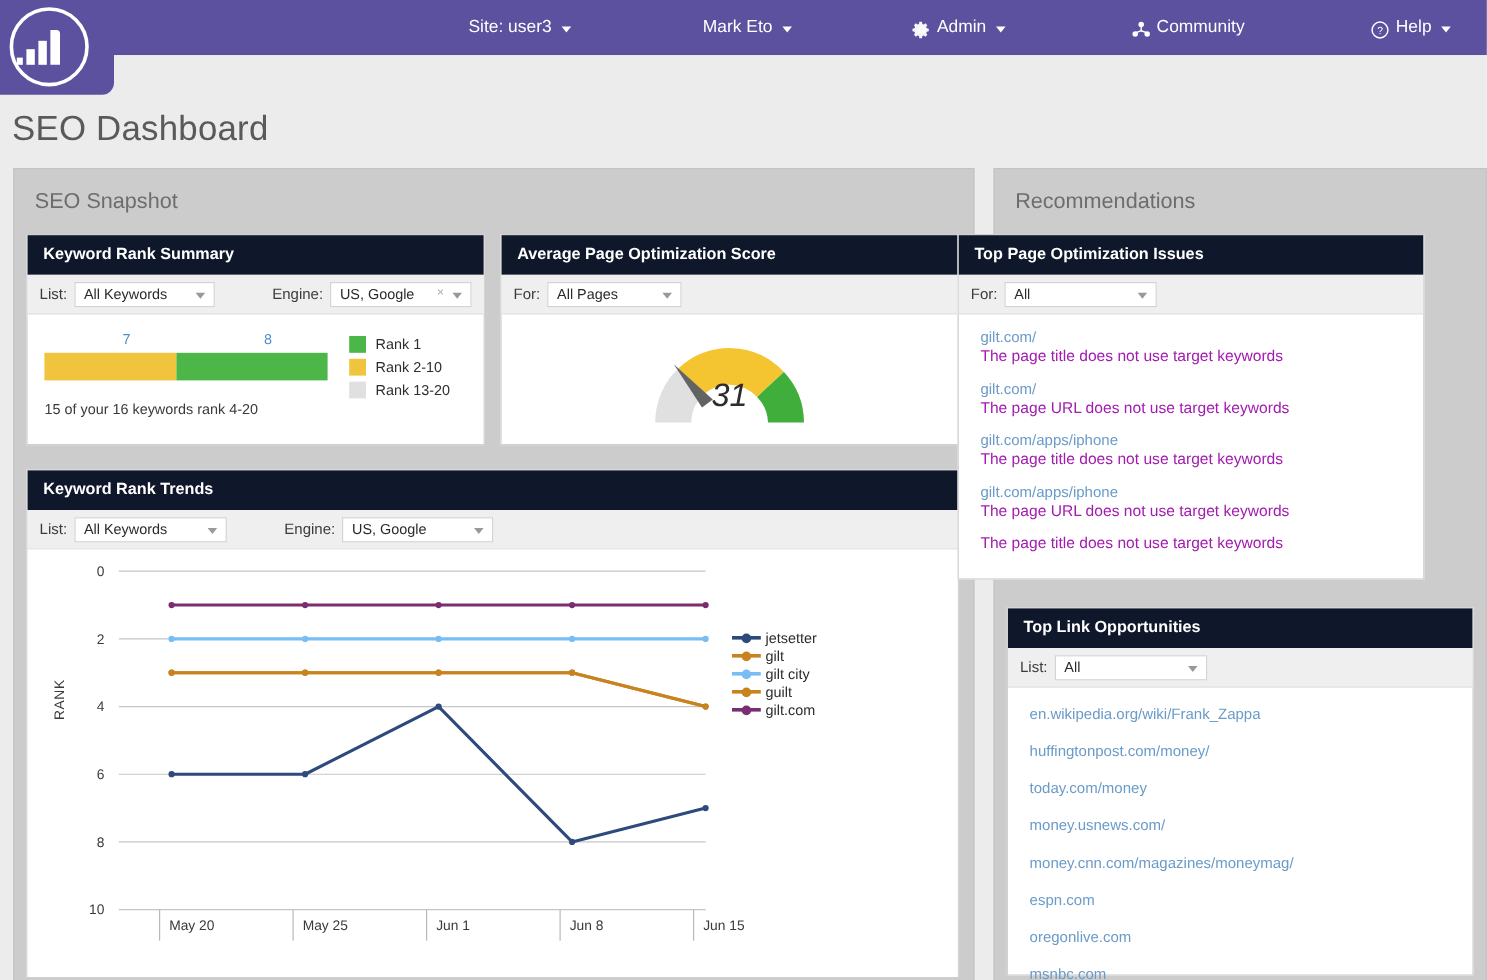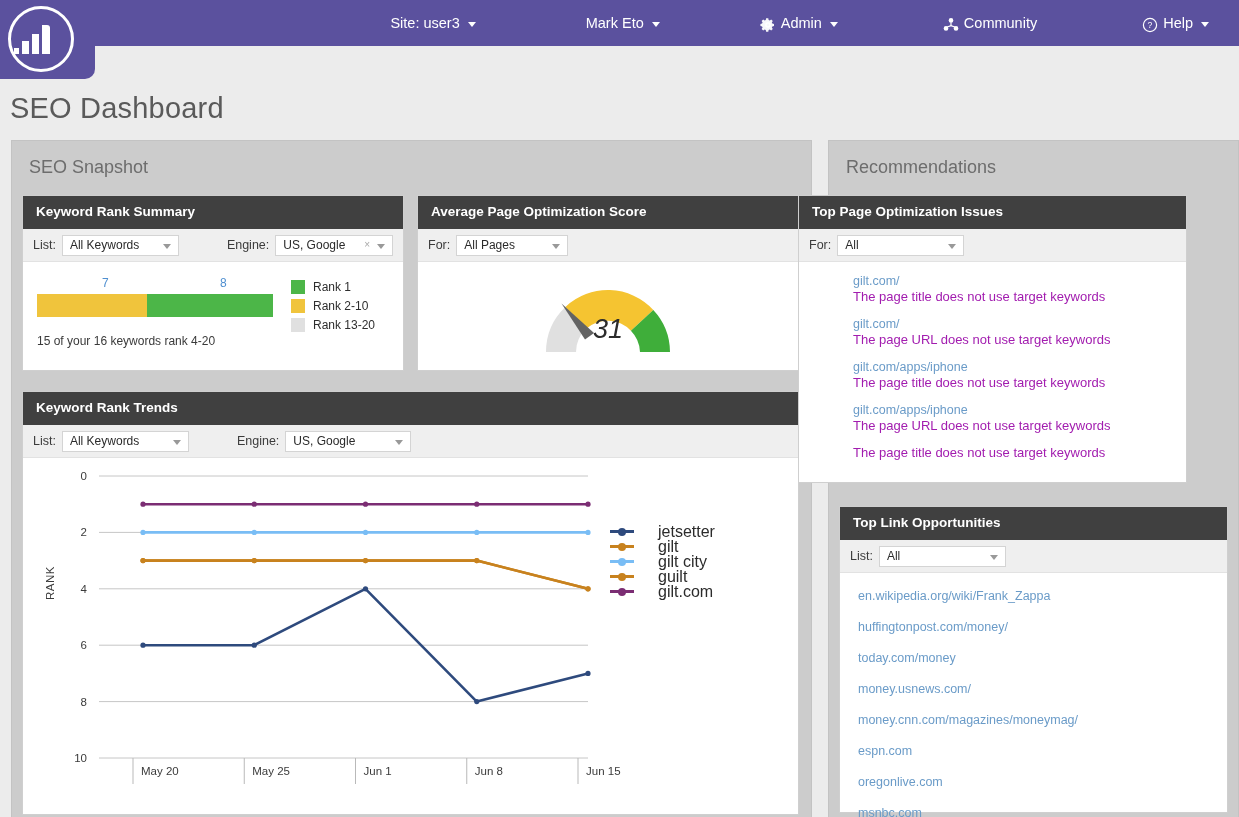--- a/index.html
+++ b/index.html
@@ -93,21 +93,21 @@
     background: #cccccc;
     border: 1px solid #c3c3c3;
   }
   .col-heading {
     font-size: 18px; color: #6d6d6d; padding: 16px 0 0 17px;
   }
 
   
   .panel { background: #ffffff; border: 1px solid #cfcfcf; }
   .panel-head {
-    background: #404040; color: #ffffff;
+    background: #0f172a; color: #ffffff;
     font-size: 13.5px; font-weight: bold;
     padding: 8px 0 8px 13px;
     height: 33px;
   }
   .panel-toolbar {
     background: #efefef;
     border-bottom: 1px solid #e2e2e2;
     height: 33px;
     display: flex; align-items: center;
     padding: 0 10px;
@@ -170,34 +170,34 @@
   #trends { position: absolute; top: 391px; left: 22px; width: 777px; height: 424px; }
   .chart-area { position: relative; height: 356px; background: #ffffff; }
   .ylabel {
     position: absolute; left: 44px; top: 600px;
     font-size: 11.5px; color: #3b3b3b;
     transform: rotate(-90deg); transform-origin: left top;
     letter-spacing: .5px;
   }
   .chart-legend { position: absolute; left: 610px; top: 524px; }
   .chart-legend .row {
-    display: flex; align-items: center; gap: 24px;
-    font-size: 16px; color: #2b2b2b; height: 15px;
+    display: flex; align-items: center; gap: 4px;
+    font-size: 12px; color: #2b2b2b; height: 15px;
   }
   .lgline { width: 24px; height: 3px; display: inline-block; position: relative; }
   .lgline::after {
     content: ''; position: absolute; left: 9px; top: -2px;
     width: 7px; height: 7px; border-radius: 50%;
   }
 
   
   #tpoi { position: absolute; top: 195px; left: 798px; width: 389px; height: 288px; }
   #tlo  { position: absolute; top: 506px; left: 839px; width: 389px; height: 307px; }
   .rec-list { padding: 11px 0 0 0; }
-  .rec-item { padding: 0 14px 11px 18px; margin-left: 36px; }
+  .rec-item { padding: 0 14px 11px 18px; }
   .rec-url {
     display: block; font-size: 12.5px; color: #6a9bc8; text-decoration: none;
     line-height: 16px;
   }
   .rec-desc { font-size: 13px; color: #a21caf; line-height: 16px; }
   .link-list { padding: 13px 0 0 0; }
   .link-item { padding: 0 14px 13px 18px; }
   .link-item a { font-size: 12.5px; color: #6a9bc8; text-decoration: none; margin-top: 48px; }
 </style>
 </head>

